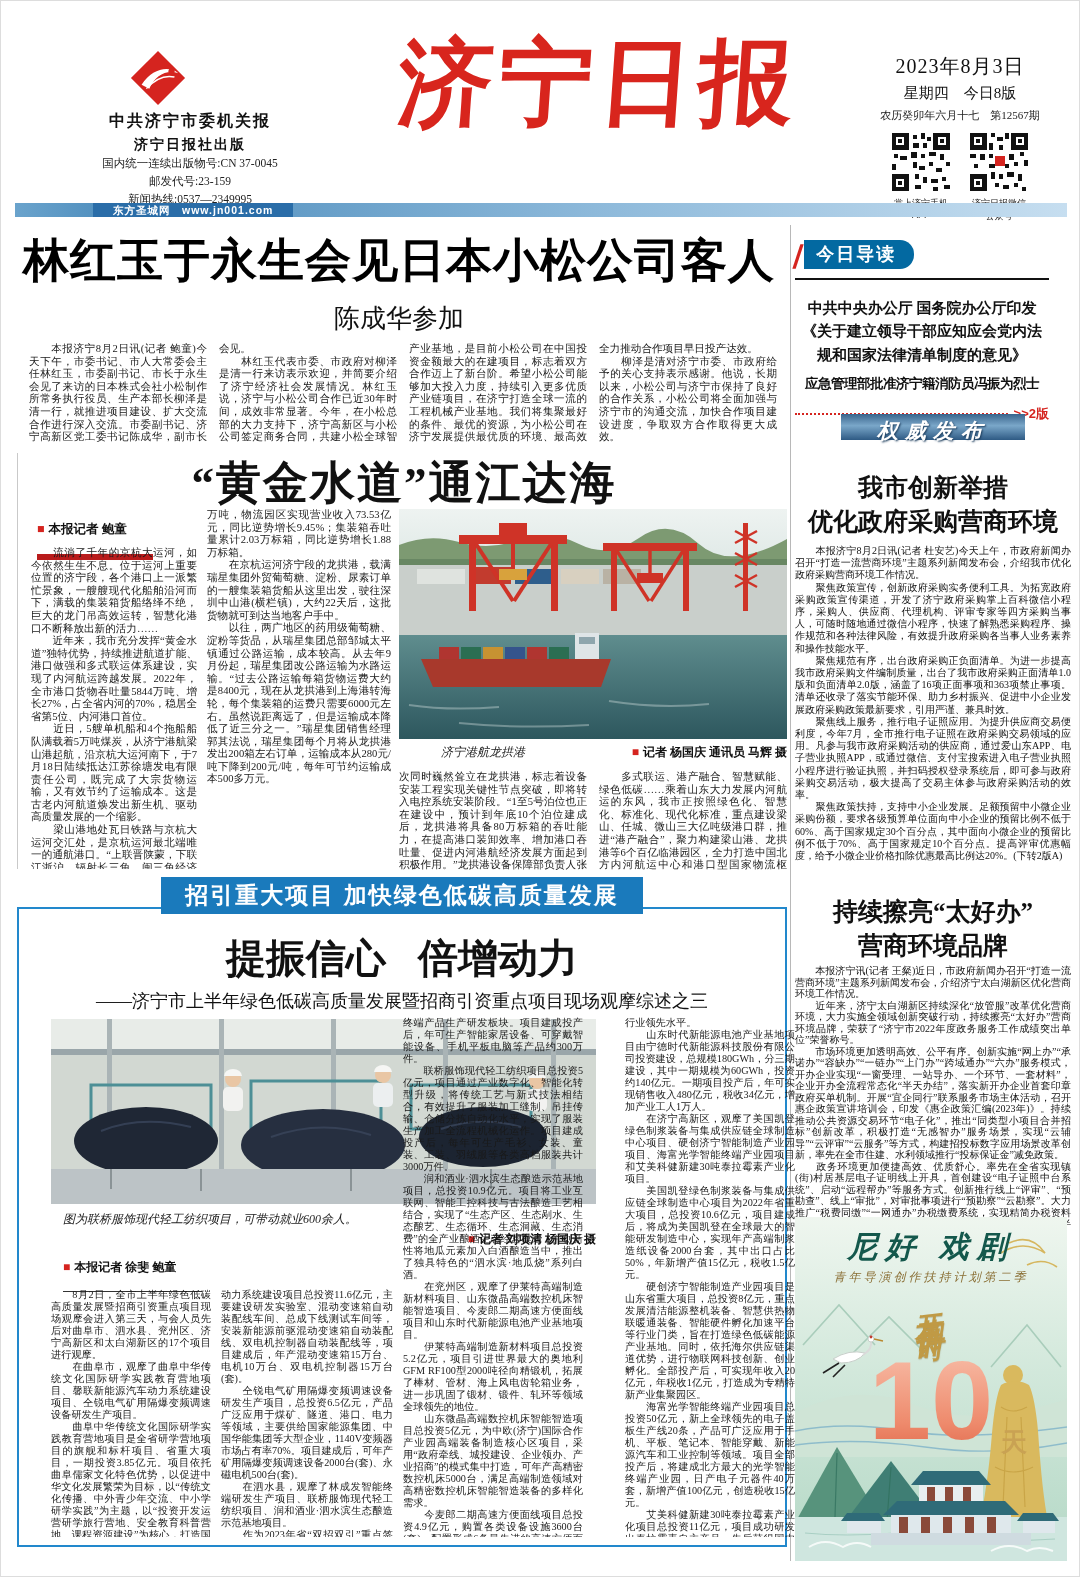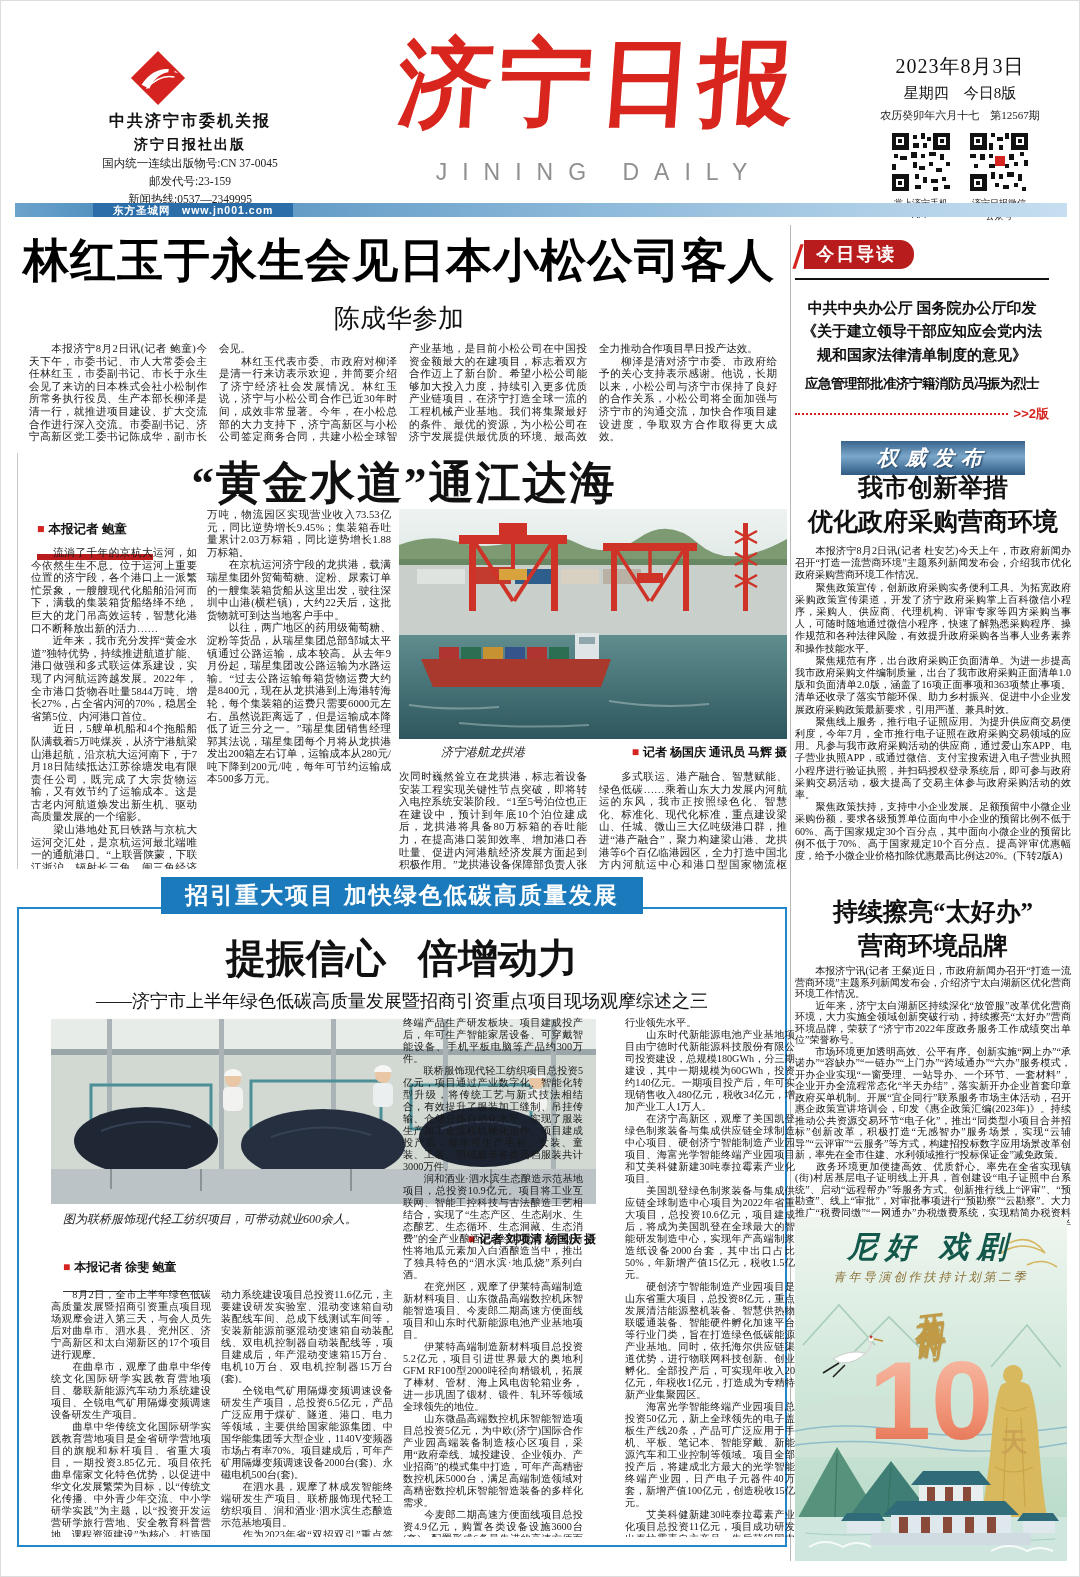--- a/index.html
+++ b/index.html
@@ -70,30 +70,30 @@
         padding-bottom:15px;padding-right:26px;}
   .b-c1{left:50px;top:1288px;width:160px;height:248px;font-size:10.2px;line-height:12px;}
   .b-c2{left:220px;top:1288px;width:172px;height:248px;font-size:10.2px;line-height:12px;}
   .b-c3{left:402px;top:1016px;width:180px;height:520px;font-size:10.2px;line-height:12px;}
   .b-c4{left:600px;top:1016px;width:170px;height:520px;font-size:10.2px;line-height:12px;margin-left:24px;}
   
   .guide-head{left:794px;top:238px;width:254px;border-bottom:2px solid #111;padding-bottom:8px;
         display:flex;align-items:center;}
   .guide-slash{color:#d5241f;font-weight:900;font-size:26px;transform:skewX(-18deg);margin-right:2px;
         font-family:"Liberation Sans",sans-serif;}
-  .guide-badge{background:#b91c1c;color:#fff;font-weight:900;font-size:18px;letter-spacing:2px;
+  .guide-badge{background:#0369a1;color:#fff;font-weight:900;font-size:18px;letter-spacing:2px;
         padding:2px 18px 3px 12px;border-radius:0 14px 14px 0;font-family:"Liberation Sans",sans-serif;}
   .guide-item1{left:794px;top:296px;width:254px;font-size:15px;font-weight:900;line-height:1.55;
         text-align:center;}
   .guide-item2{left:794px;top:374px;width:254px;font-size:13.5px;font-weight:900;letter-spacing:-.5px;
         text-align:center;}
   .guide-more-row{left:794px;top:404px;width:254px;display:flex;align-items:center;gap:6px;}
   .guide-dots{flex:1;border-top:2px dotted #d5241f;height:0;}
   .guide-more{color:#d5241f;font-weight:900;font-size:13px;font-family:"Liberation Sans",sans-serif;}
-  .auth-banner{left:840px;top:440px;width:184px;height:34px;line-height:34px;text-align:center;
+  .auth-banner{left:840px;top:413px;width:184px;height:26px;line-height:34px;text-align:center;
         background:linear-gradient(180deg,#39648c 0%,#7aa7c9 45%,#2e5a84 100%);color:#fff;
         font-size:21px;font-weight:900;font-style:italic;letter-spacing:7px;text-shadow:1px 1px 2px #1c3c5c;}
   .auth-h1{left:794px;top:470px;width:276px;font-size:25px;font-weight:900;text-align:center;line-height:1.35;}
   .auth-b1{left:794px;top:544px;width:276px;height:344px;font-size:10px;line-height:12.2px;}
   .auth-h2{left:794px;top:894px;width:276px;font-size:25px;font-weight:900;text-align:center;line-height:1.35;}
   .auth-b2{left:794px;top:964px;width:276px;height:246px;font-size:10px;line-height:11.5px;}
   .auth-b1 p,.auth-b2 p{margin:0;text-align:justify;}
   
   .poster{left:794px;top:1216px;width:272px;height:344px;overflow:hidden;}
   .poster svg{position:absolute;left:0;top:0;}
@@ -127,21 +127,20 @@
 
   <div class="abs org-block">
     <div class="org-l1">中共济宁市委机关报</div>
     <div class="org-l2">济宁日报社出版</div>
     <div class="org-sm">国内统一连续出版物号:CN 37-0045</div>
     <div class="org-sm">邮发代号:23-159</div>
     <div class="org-sm">新闻热线:0537—2349995</div>
   </div>
 
   <div class="abs paper-title">济宁日报</div>
-  <div class="abs paper-en sans">JINING DAILY</div>
 
   <div class="abs date-block">
     <div class="date-l1">2023年8月3日</div>
     <div class="date-l2">星期四　今日8版</div>
     <div class="date-l3">农历癸卯年六月十七　第12567期</div>
     <div class="qr-row">
       <div class="qr-cell">
         <svg width="58" height="58" viewBox="0 0 28 28" shape-rendering="crispEdges">
           <rect width="28" height="28" fill="#fff"></rect>
           <g fill="#111">

